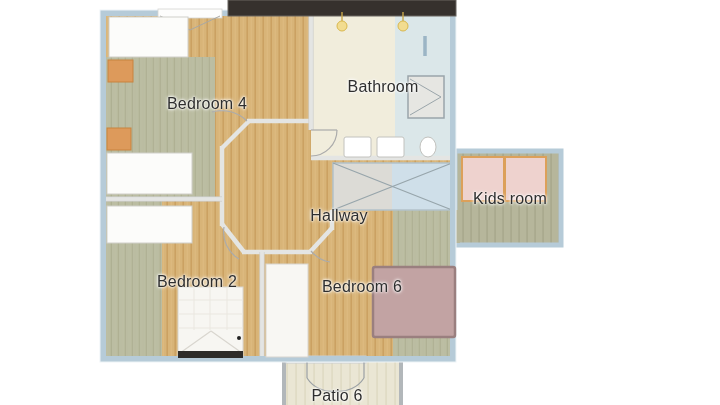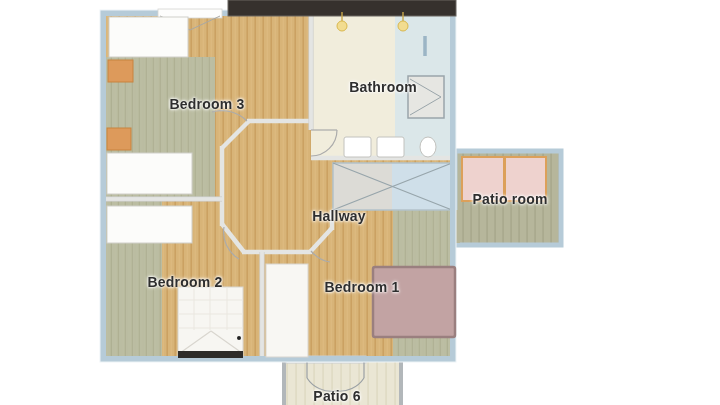--- a/index.html
+++ b/index.html
@@ -1,20 +1,20 @@
 <!DOCTYPE html>
 <html><head>
 <meta charset="utf-8">
 <style>
   html,body{margin:0;padding:0;background:#ffffff;}
   #canvas{position:relative;width:720px;height:405px;background:#ffffff;overflow:hidden;
           font-family:"Liberation Sans", sans-serif;}
   #plan-svg{position:absolute;left:0;top:0;}
   .room-label{position:absolute;transform:translate(-50%,-50%);
-      font-size:14px;font-weight:700;color:#2e2e2e;letter-spacing:.2px;white-space:nowrap;
+      font-size:16px;font-weight:400;color:#2e2e2e;letter-spacing:.2px;white-space:nowrap;
       text-shadow:0 0 2px #fff,0 0 3px #fff,0 0 4px rgba(255,255,255,.9);}
 </style>
 </head>
 <body>
 
 <div id="canvas">
 
   <svg id="plan-svg" width="720" height="405" viewBox="0 0 720 405">
     <defs>
       <pattern id="wood" width="8" height="64" patternUnits="userSpaceOnUse">
@@ -144,20 +144,20 @@
       <g>
         <rect x="408" y="76" width="36" height="42" fill="#e6e6e2" stroke="#9aa5aa" stroke-width="1.5"></rect>
         <path d="M410,79 L441,97 L410,115" stroke="#9aa5aa" stroke-width="1" fill="none"></path>
       </g>
       <rect x="344" y="137" width="27" height="20" rx="2" fill="#ffffff" stroke="#c2c2be" stroke-width="1"></rect>
       <rect x="377" y="137" width="27" height="20" rx="2" fill="#ffffff" stroke="#c2c2be" stroke-width="1"></rect>
       <ellipse cx="428" cy="147" rx="8" ry="10" fill="#ffffff" stroke="#c2c2be" stroke-width="1"></ellipse>
     </g>
   </svg>
 
-  <div class="room-label" style="left:207px;top:104px">Bedroom 3</div>
+  <div class="room-label" style="left:207px;top:104px">Bedroom 4</div>
   <div class="room-label" style="left:383px;top:87px">Bathroom</div>
   <div class="room-label" style="left:339px;top:216px">Hallway</div>
-  <div class="room-label" style="left:510px;top:199px">Patio room</div>
-  <div class="room-label" style="left:185px;top:282px">Bedroom 2</div>
-  <div class="room-label" style="left:362px;top:287px">Bedroom 1</div>
+  <div class="room-label" style="left:510px;top:199px">Kids room</div>
+  <div class="room-label" style="left:197px;top:282px">Bedroom 2</div>
+  <div class="room-label" style="left:362px;top:287px">Bedroom 6</div>
   <div class="room-label" style="left:337px;top:396px">Patio 6</div>
 </div>
 
 </body></html>

